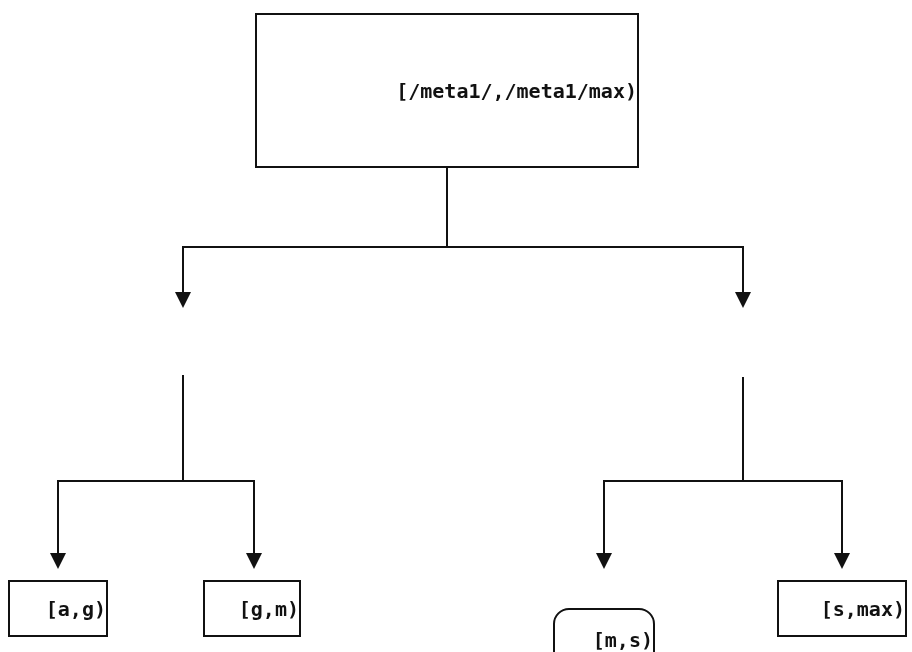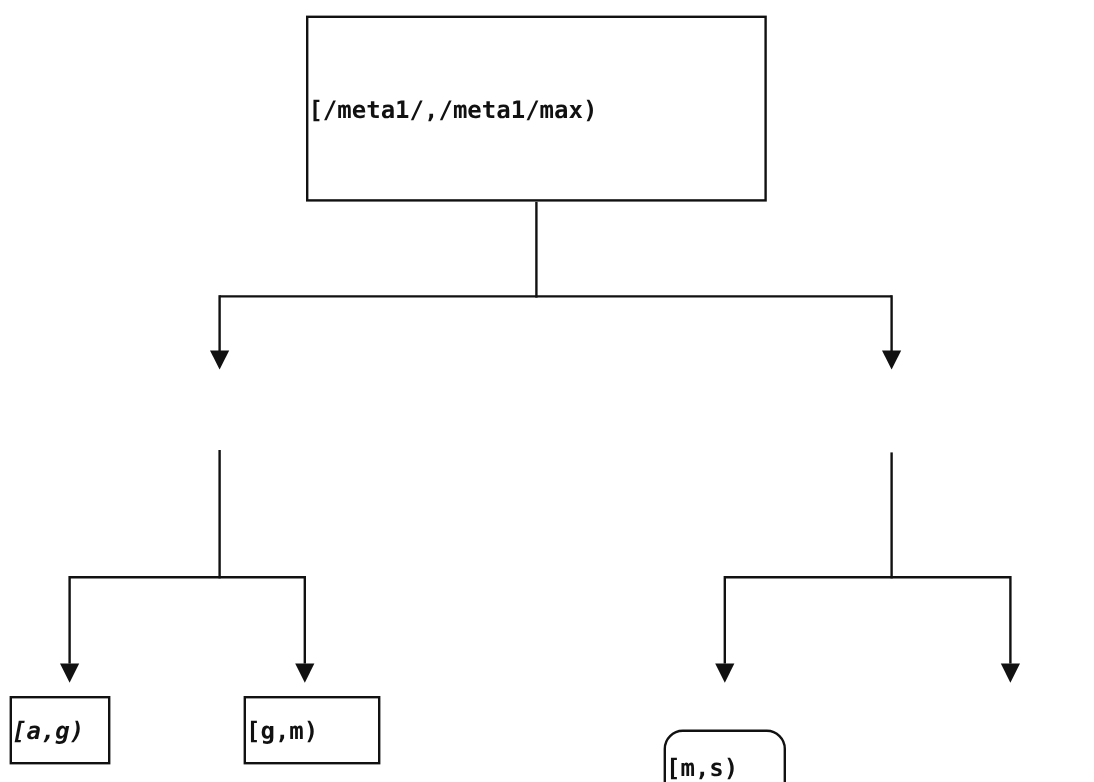--- a/index.html
+++ b/index.html
@@ -22,32 +22,32 @@
     width: 912px;
     height: 652px;
   }
   .node {
     position: absolute;
     box-sizing: border-box;
     border: 2px solid #111111;
     background: #ffffff;
     display: flex;
     align-items: center;
-    justify-content: flex-start;
+    justify-content: flex-end;
     color: #111111;
     font-size: 20px;
     font-weight: 700;
     letter-spacing: 0;
     white-space: nowrap;
   }
   .node-root  { left: 255px; top: 13px;  width: 384px; height: 155px; }
   .node-l     { left: 22px;  top: 323px; width: 322px; height: 52px;  }
   .node-r     { left: 582px; top: 325px; width: 322px; height: 52px;  }
-  .node-ll    { left: 8px;   top: 580px; width: 84px; height: 57px; font-style: italic;  }
-  .node-lr    { left: 203px; top: 580px; width: 114px; height: 57px;  }
+  .node-ll    { left: 8px;   top: 580px; width: 100px; height: 57px;  }
+  .node-lr    { left: 203px; top: 580px; width: 98px; height: 57px;  }
   .node-rl    { left: 553px; top: 608px; width: 102px; height: 64px; border-radius: 16px;  }
   .node-rr    { left: 777px; top: 580px; width: 130px; height: 57px;  }
 </style>
 </head>
 <body>
 
 <div class="canvas">
 
   <svg class="edges-layer" viewBox="0 0 912 652" xmlns="http://www.w3.org/2000/svg">
     <g stroke="#111111" stroke-width="2" fill="none">
@@ -88,14 +88,17 @@
   </div>
 
   <div class="node node-lr">
     <span>[g,m)</span>
   </div>
 
   <div class="node node-rl">
     <span>[m,s)</span>
   </div>
 
+  <div class="node node-rr">
+    <span>[s,max)</span>
+  </div>
 
 </div>
 
 </body></html>

